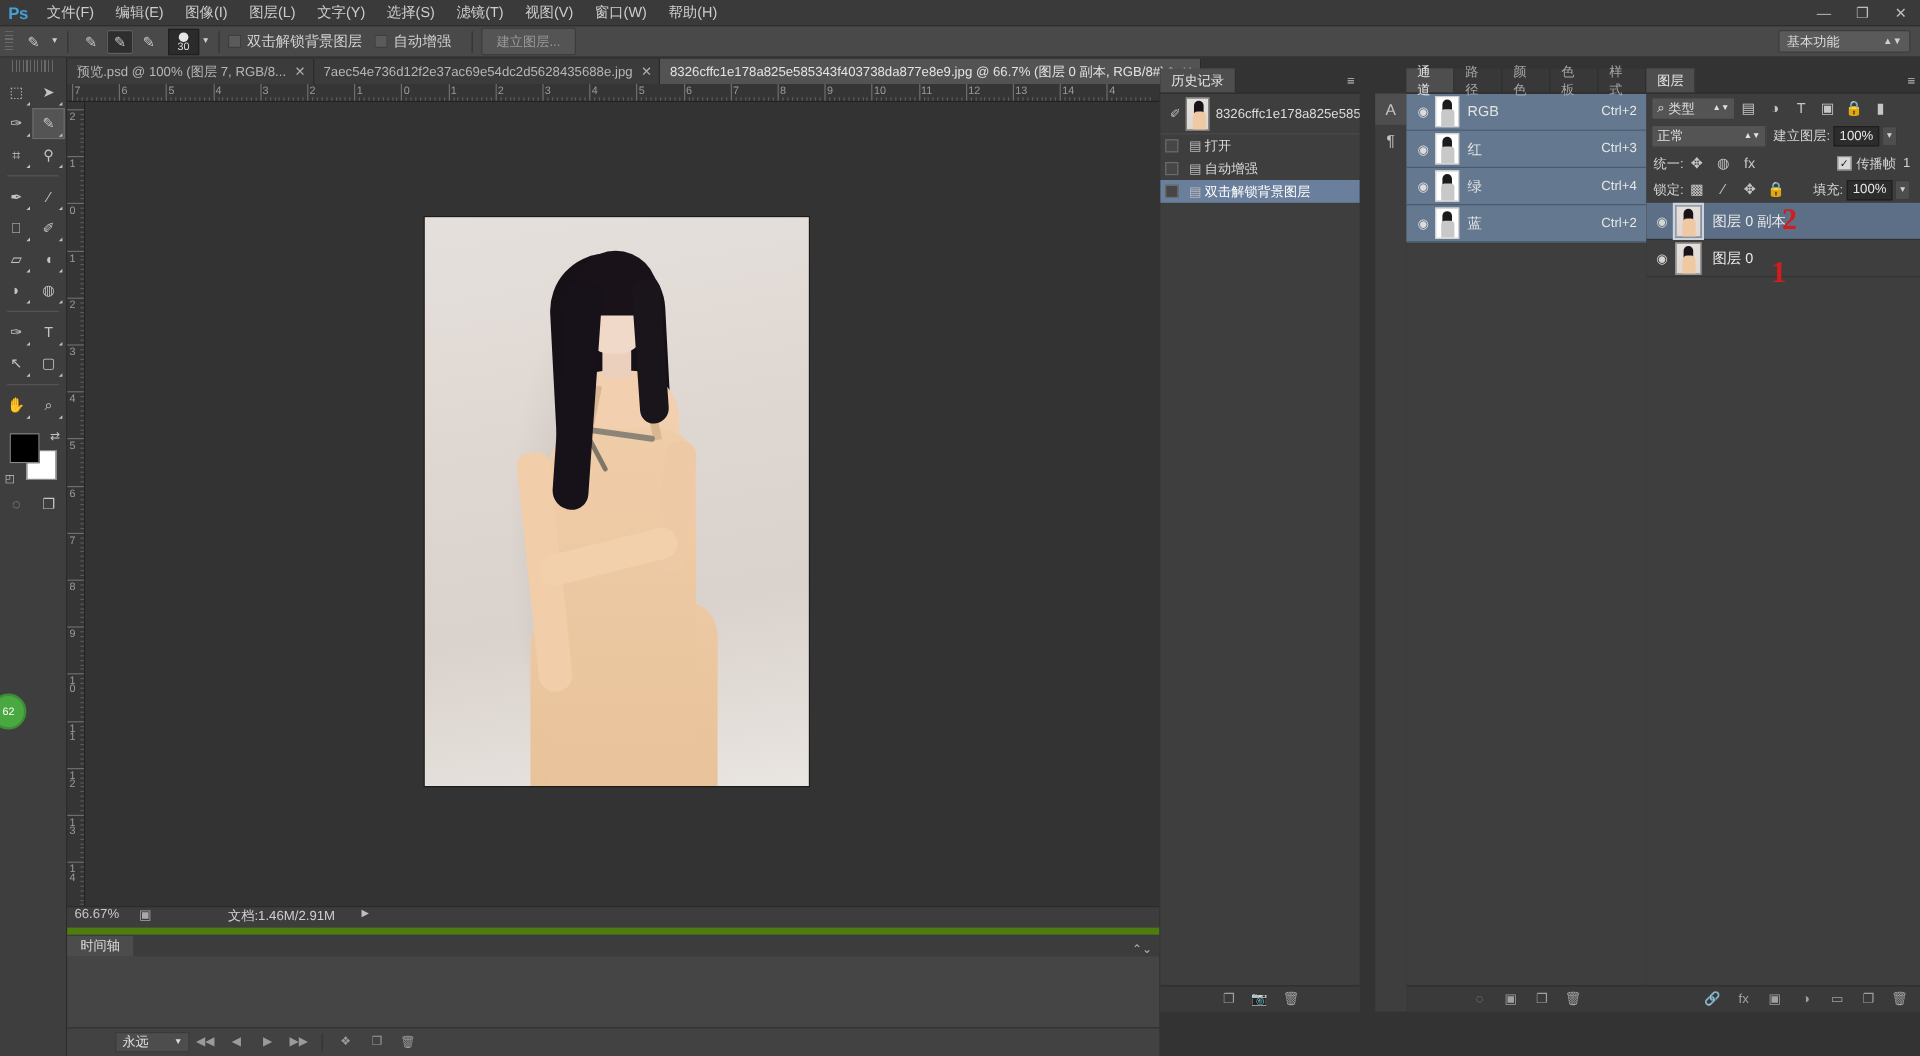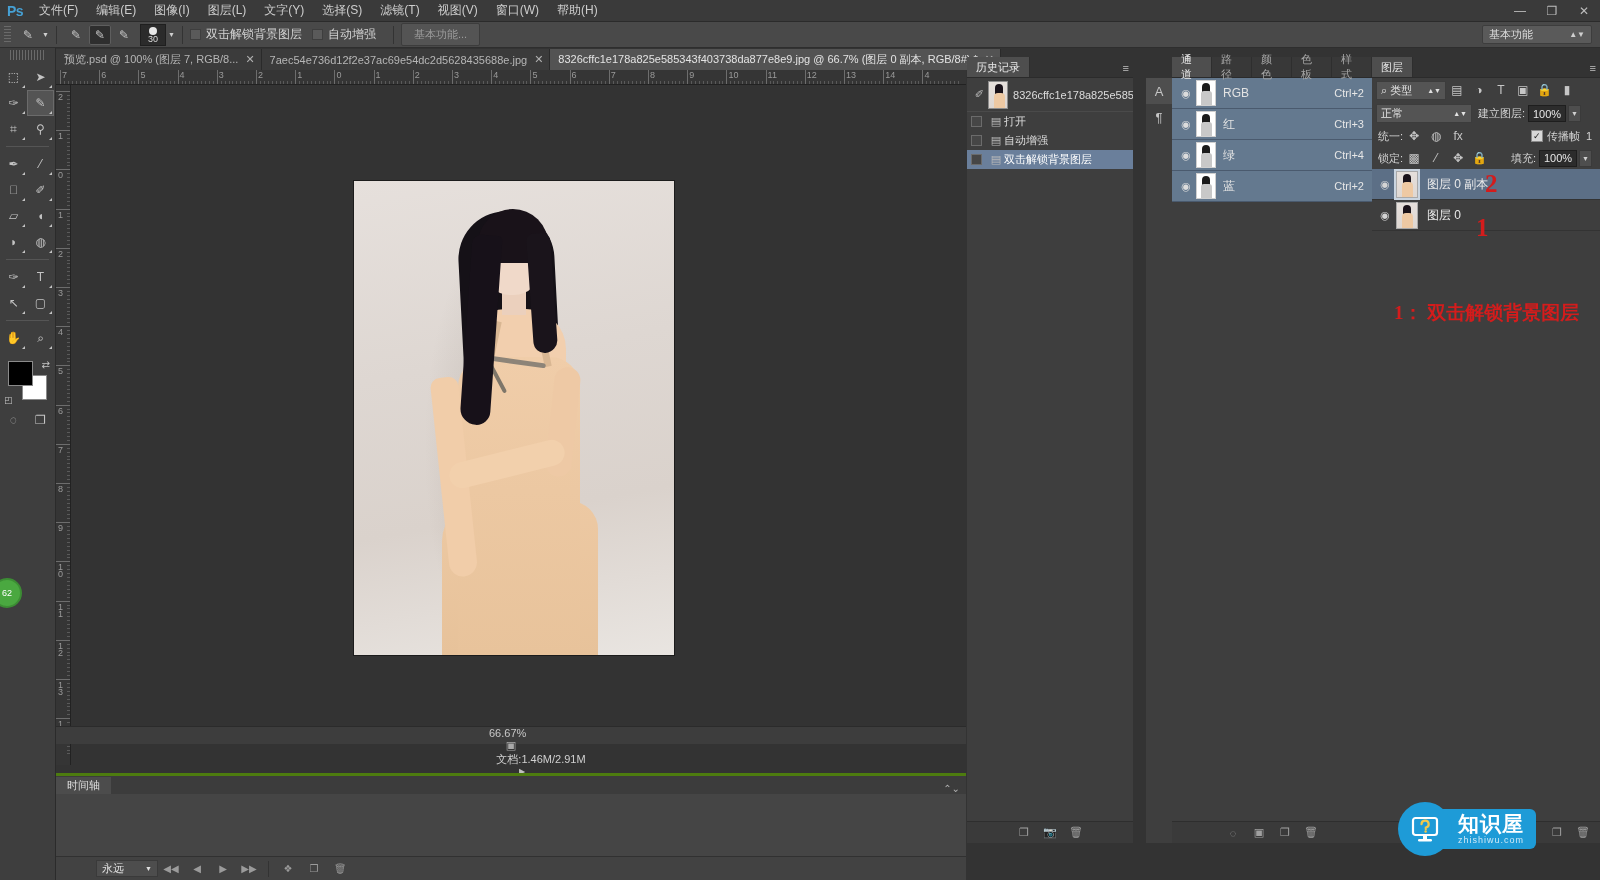--- a/index.html
+++ b/index.html
@@ -180,33 +180,33 @@
     background: #f1cda9; border-radius: 14px 14px 20px 20px; transform: rotate(-6deg); }
   .pt-arm-fore { left: 94px; top: 270px; width: 118px; height: 26px;
     background: #f2d0ac; border-radius: 14px; transform: rotate(-14deg); }
   .pt-arm-r { left: 196px; top: 186px; width: 26px; height: 110px;
     background: #eec9a5; border-radius: 13px; transform: rotate(6deg); }
   .pt-shadow { left: 72px; top: 60px; width: 70px; height: 414px;
     background: radial-gradient(ellipse at right, rgba(150,140,132,0.30), rgba(150,140,132,0) 72%); }
 
   
   .statusbar {
-    position: absolute; left: 56px; top: 726px; width: 910px; height: 18px;
+    position: absolute; left: 56px; top: 755px; width: 910px; height: 18px;
     background: #3d3d3d; border-top: 1px solid #2b2b2b;
-    display: flex; align-items: center; font-size: 11px; color: #c8c8c8; flex-direction: column;
+    display: flex; align-items: flex-start; font-size: 11px; color: #c8c8c8;
   }
   .sb-zoom { width: 56px; padding-left: 6px; }
   .sb-icon { width: 18px; display: flex; justify-content: center; color: #a9a9a9; }
   .sb-doc { padding-left: 60px; color: #d0d0d0; }
   .sb-arrow { margin-left: 22px; font-size: 8px; color: #c0c0c0; }
 
   
   .timeline {
     position: absolute; left: 56px; top: 773px; width: 910px; height: 107px;
-    background: #454545; border-top: 3px solid #4d7c0f;
+    background: #454545; border-top: 6px solid #4d7c0f;
   }
   .tl-tabrow { height: 18px; background: #3c3c3c; display: flex; align-items: flex-end; }
   .tl-tab {
     height: 17px; padding: 0 11px; background: #4c4c4c; color: #dcdcdc;
     font-size: 11px; display: flex; align-items: center;
   }
   .tl-collapse { margin-left: auto; margin-right: 6px; color: #b0b0b0; font-size: 10px; }
   .tl-body { height: 62px; background: #3a3a3a; padding: 4px 0 0 6px; position: relative; }
   .frame {
     width: 42px; background: #454545; border: 1px solid #7a9fc0; padding: 2px;
@@ -448,21 +448,21 @@
       <span class="dot"></span>
       <span class="num">30</span>
     </div>
     <div class="caret">▼</div>
     <div class="ob-sep"></div>
     <div class="chk"></div>
     <div class="ob-label">双击解锁背景图层</div>
     <div class="chk"></div>
     <div class="ob-label">自动增强</div>
     <div class="ob-sep"></div>
-    <div class="ob-btn">基本功能...</div>
+    <div class="ob-btn">建立图层...</div>
     <div class="workspace-sel">
       <span>基本功能</span>
       <span class="sp">▲▼</span>
     </div>
   </div>
 
   <div class="toolbox">
     <div class="tb-grip"></div>
 
     <div class="tb-row">
@@ -1200,33 +1200,17 @@
       <div class="foot-ic">▣</div>
       <div class="foot-ic">◑</div>
       <div class="foot-ic">▭</div>
       <div class="foot-ic">❐</div>
       <div class="foot-ic">🗑</div>
     </div>
   </div>
 
   <div class="bignum bn2">2</div>
   <div class="bignum bn1">1</div>
-  <div class="annot ann1">1： 双击解锁背景图层</div>
 
   <div class="sidebadge">62</div>
 
-  <div class="watermark">
-    <div class="wm-circle">
-      <svg width="30" height="28" viewBox="0 0 30 28">
-        <rect x="3" y="3" width="24" height="17" rx="2.5" fill="none" stroke="#ffffff" stroke-width="2.2"></rect>
-        <rect x="13" y="20" width="4" height="4" fill="#ffffff"></rect>
-        <rect x="8" y="24" width="14" height="2.4" rx="1.2" fill="#ffffff"></rect>
-        <path d="M11.5 9.2a3.6 3.6 0 1 1 4.3 3.5v1.6" fill="none" stroke="#f2c84b" stroke-width="2.2" stroke-linecap="round"></path>
-        <circle cx="15.6" cy="16.6" r="1.25" fill="#f2c84b"></circle>
-      </svg>
-    </div>
-    <div class="wm-bar">
-      <div class="wm-cn">知识屋</div>
-      <div class="wm-en">zhishiwu.com</div>
-    </div>
-  </div>
 
 </div>
 
 </body></html>

